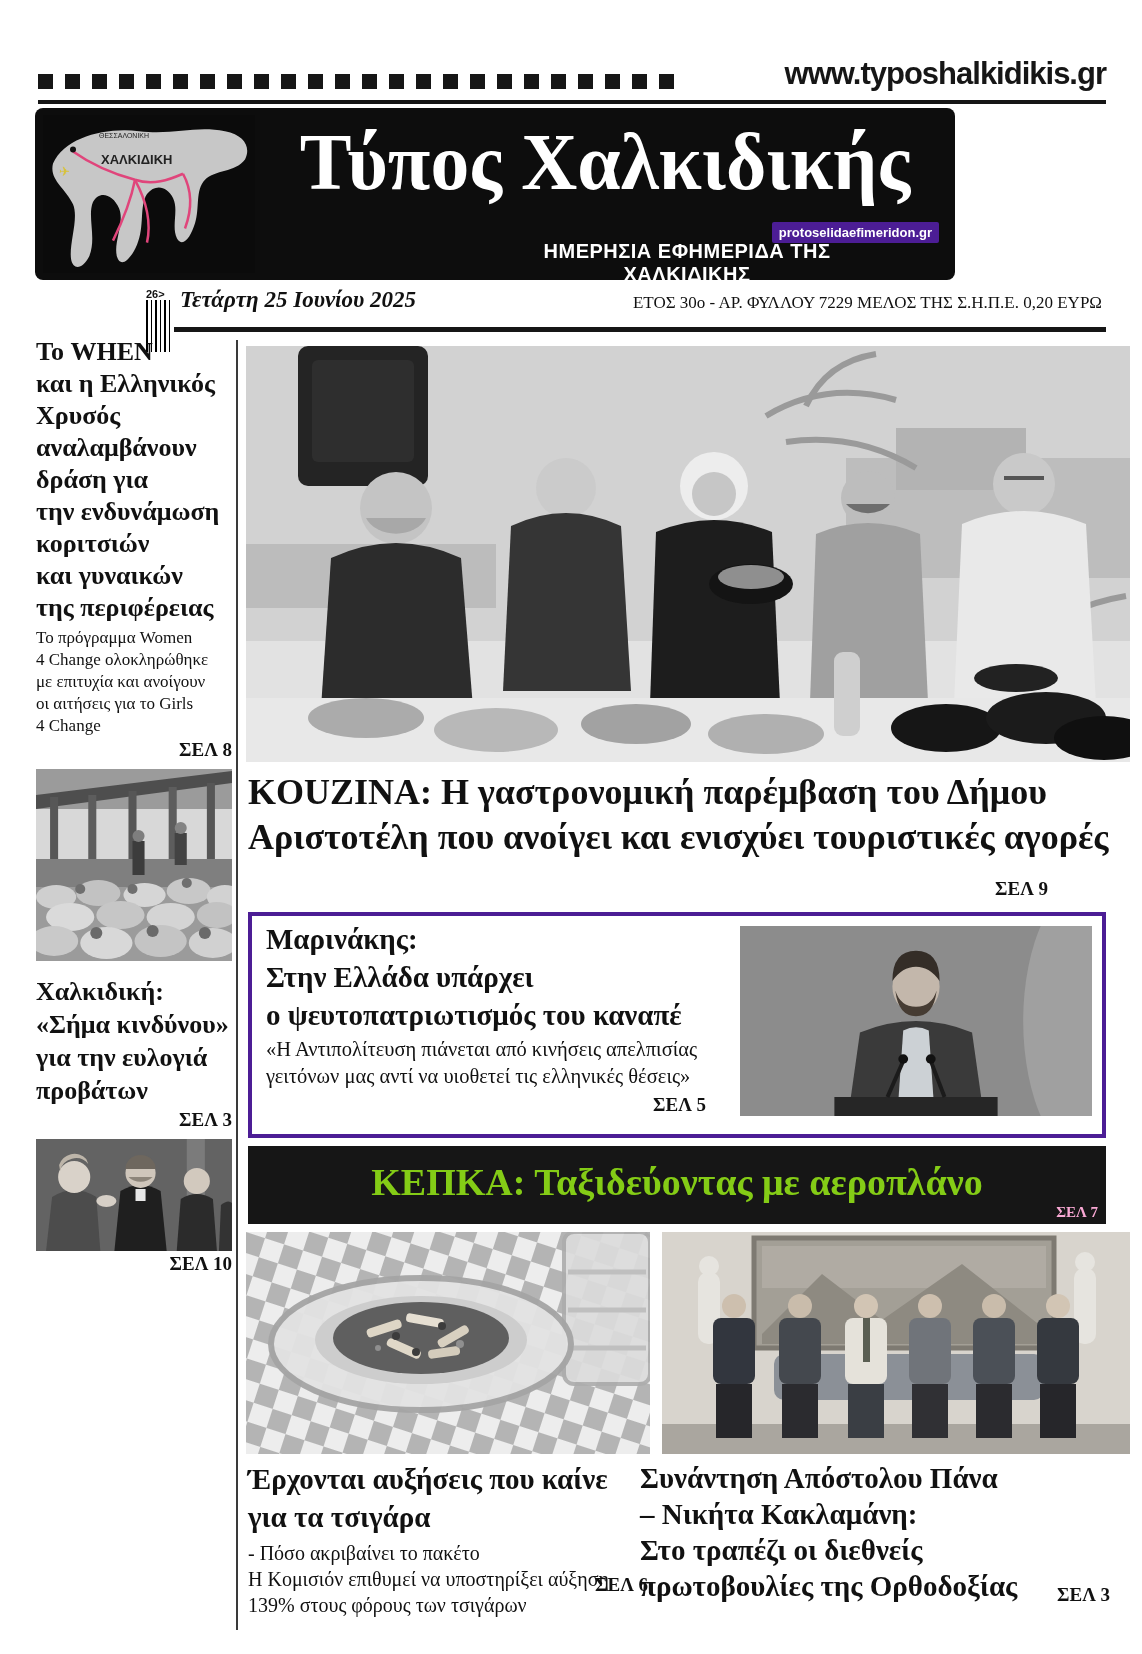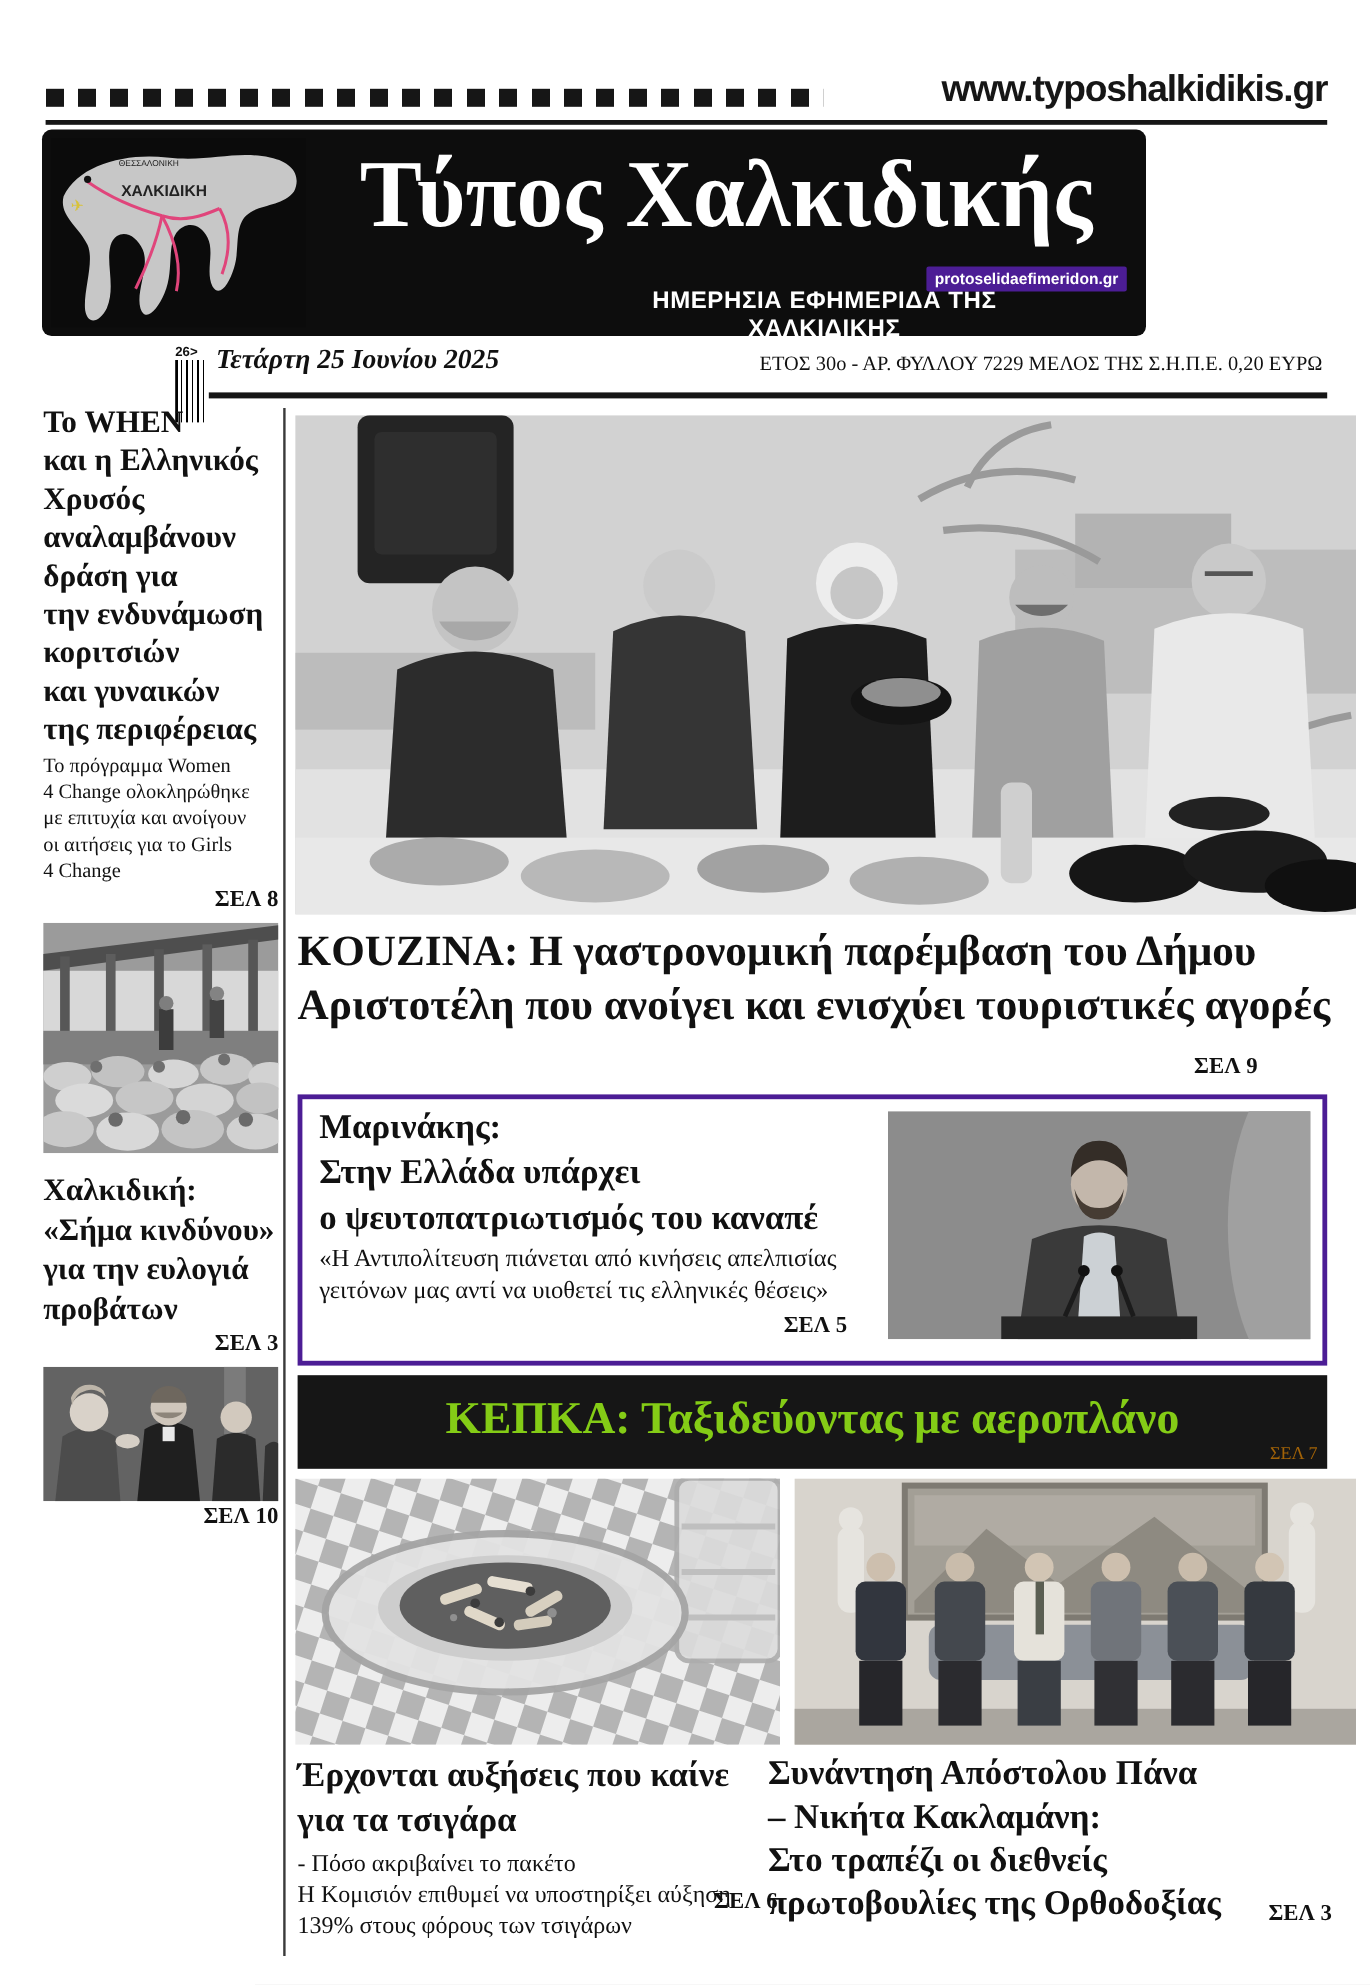--- a/index.html
+++ b/index.html
@@ -53,21 +53,21 @@
   .kouzina-h{position:absolute;left:248px;top:770px;width:884px;font-weight:bold;font-size:36px;line-height:45px;}
   .kouzina-p{position:absolute;left:248px;top:878px;width:800px;text-align:right;font-weight:bold;font-size:19px;}
   .mar-box{position:absolute;left:248px;top:912px;width:850px;height:218px;border:4px solid #4c1d95;background:#fff;}
   .mar-text{position:absolute;left:14px;top:4px;width:470px;}
   .mar-h{font-weight:bold;font-size:29px;line-height:38px;}
   .mar-deck{font-size:20.5px;line-height:27px;margin-top:2px;}
   .mar-page{font-weight:bold;font-size:19px;text-align:right;padding-right:30px;margin-top:4px;}
   .mar-photo{position:absolute;right:10px;top:10px;width:352px;height:190px;}
   .kepka{position:absolute;left:248px;top:1146px;width:858px;height:78px;background:#161616;}
   .kepka-h{position:absolute;left:0;right:0;top:14px;text-align:center;color:#84cc16;font-weight:bold;font-size:38px;}
-  .kepka-p{position:absolute;right:8px;bottom:3px;color:#a16207;font-weight:normal;font-size:15px;}
+  .kepka-p{position:absolute;right:8px;bottom:3px;color:#f9a8d4;font-weight:bold;font-size:15px;}
   .cig-photo{position:absolute;left:246px;top:1232px;width:404px;height:222px;}
   .meet-photo{position:absolute;left:662px;top:1232px;width:468px;height:222px;}
   .cig-h{position:absolute;left:248px;top:1460px;width:420px;font-weight:bold;font-size:29px;line-height:38px;}
   .cig-deck{position:absolute;left:248px;top:1540px;width:440px;font-size:20px;line-height:26px;}
   .cig-p{position:absolute;left:248px;top:1574px;width:400px;text-align:right;font-weight:bold;font-size:19px;}
   .meet-h{position:absolute;left:640px;top:1460px;width:468px;font-weight:bold;font-size:29px;line-height:36px;}
   .meet-p{position:absolute;left:664px;top:1584px;width:446px;text-align:right;font-weight:bold;font-size:19px;}
 </style>
 </head>
 <body>

